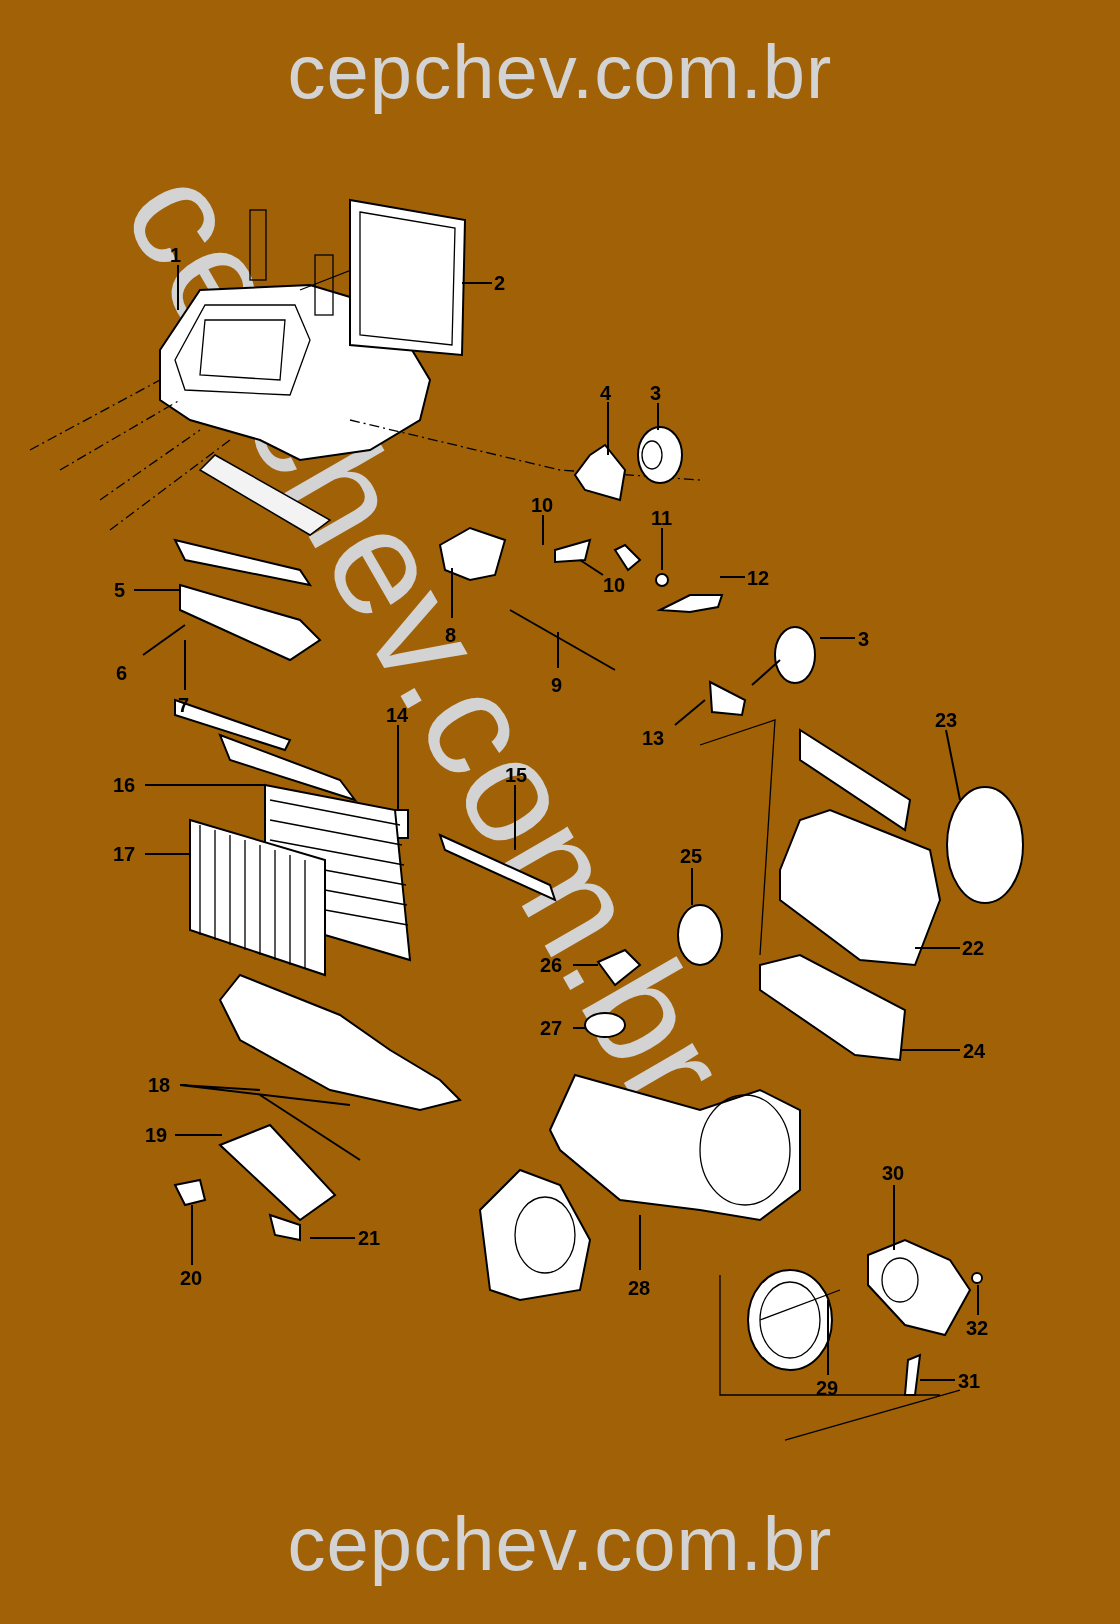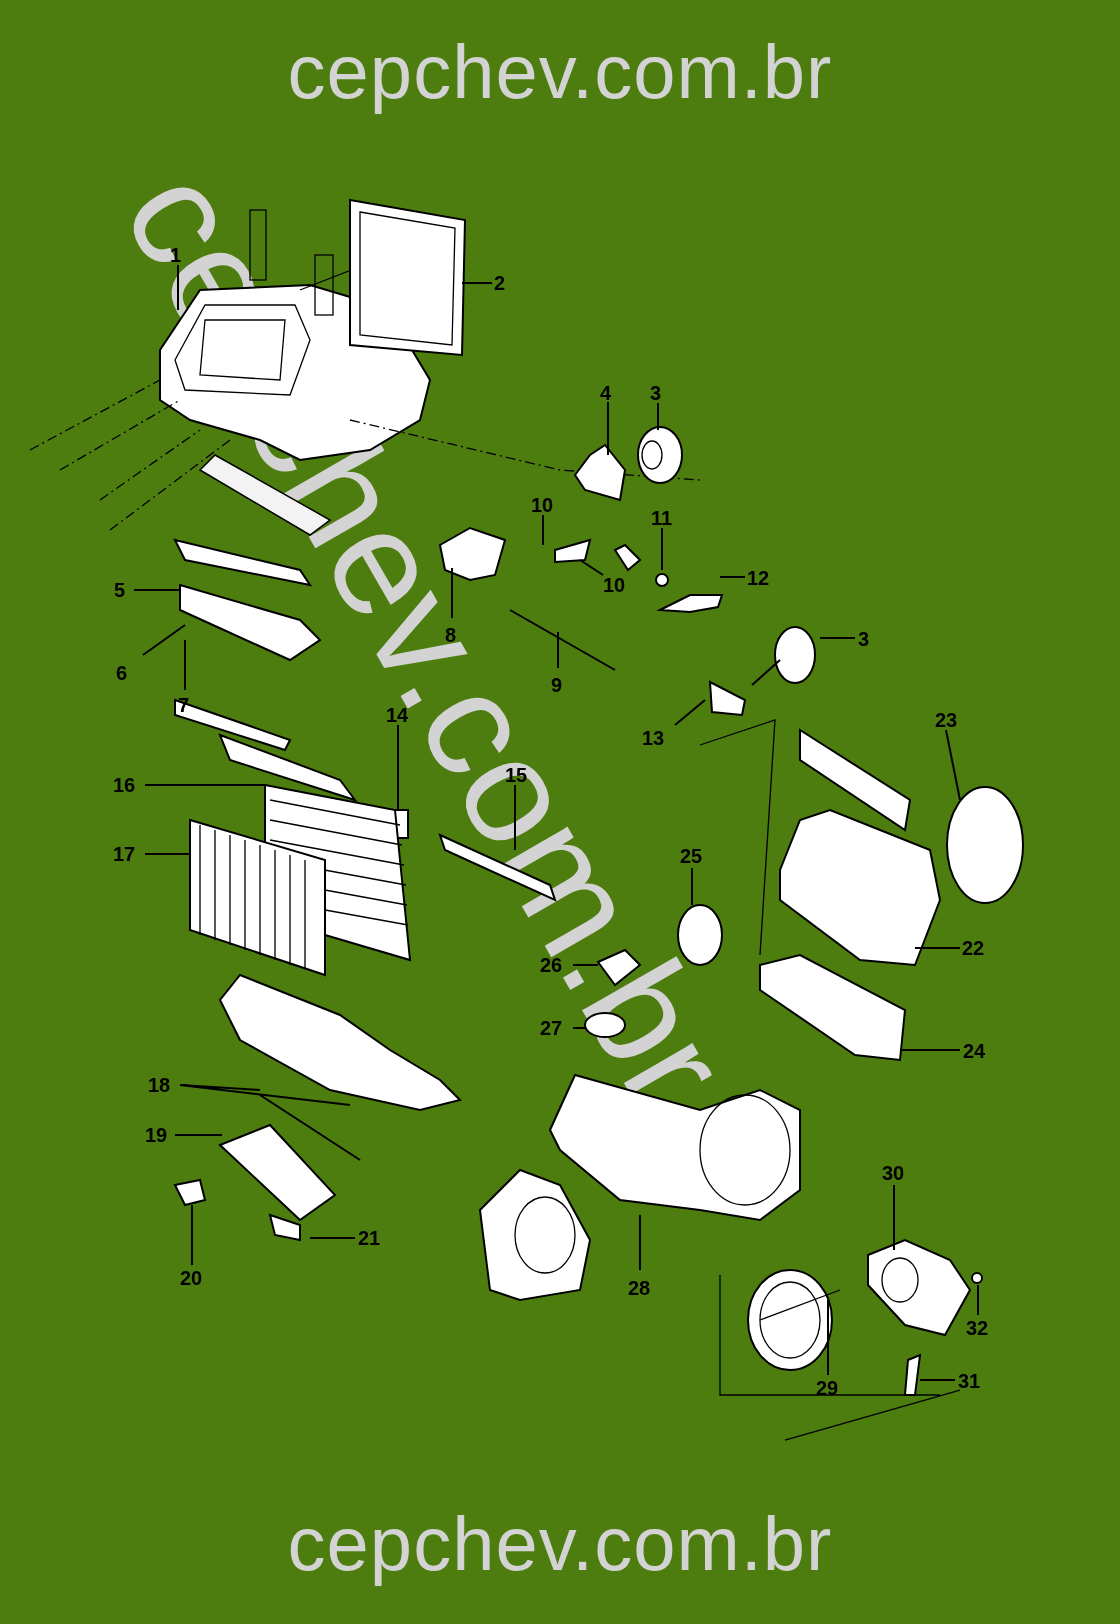--- a/index.html
+++ b/index.html
@@ -1,19 +1,19 @@
 <!DOCTYPE html>
 <html><head>
 <meta charset="utf-8">
 <style>
   html, body { margin: 0; padding: 0; background: #ffffff; }
   #canvas {
     position: relative;
     width: 1120px; height: 1624px;
-    overflow: hidden; background: #4d7c0f;
+    overflow: hidden; background: #a16207;
     font-family: "Liberation Sans", sans-serif;
     text-decoration: underline;
   }
   .wm-top, .wm-bottom {
     position: absolute; left: 0; width: 1120px; text-align: center;
     color: #d3d3d3; font-size: 76px; letter-spacing: 1px;
   }
   .wm-top { top: 28px; }
   .wm-bottom { top: 1500px; }
   svg#diagram { position: absolute; left: 0; top: 0; }

